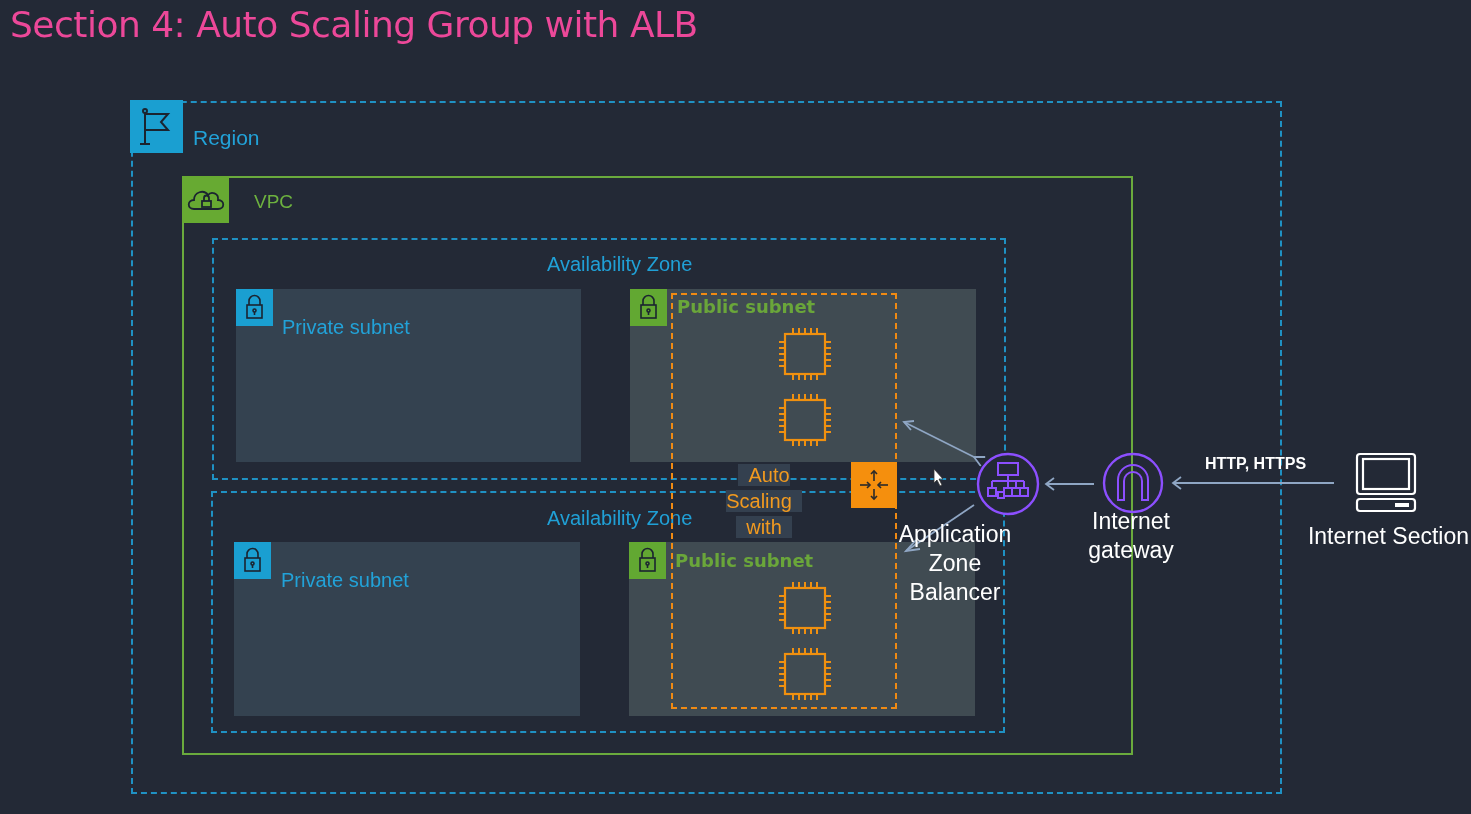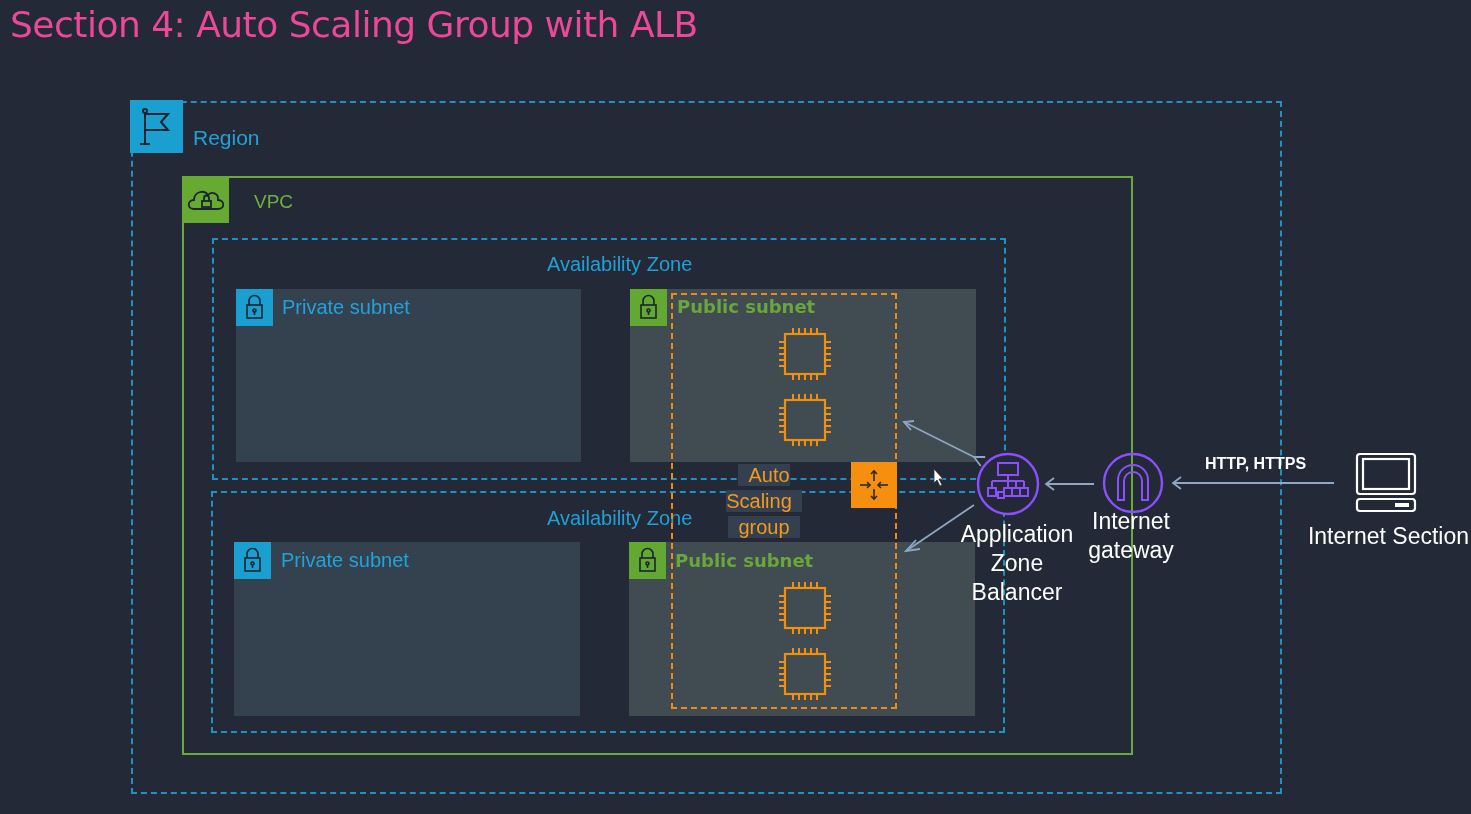--- a/index.html
+++ b/index.html
@@ -13,21 +13,21 @@
   .vpc-badge { left:182px; top:176px; width:47px; height:47px; background:#67aa32; }
   .vpc-label { left:246px; top:191px; font-size:19px; color:#6db23f;margin-left:8px; }
   .az { border:2px dashed #1f91c3; box-sizing:border-box; }
   .az-label { font-size:20px; color:#20a0d6;margin-left:16px; }
   .subnet { background:#344250; }
   .subnet.pub { background:#404b52; }
   .sub-badge { width:37px; height:37px; }
   .sub-badge.priv { background:#1a9fd1; }
   .sub-badge.pub { background:#62a832; }
   .sub-label { font-size:20px; }
-  .sub-label.priv { color:#22a2d8; }
+  .sub-label.priv { color:#22a2d8;margin-top:20px; }
   .sub-label.pub { color:#6aa63a; font-family:"DejaVu Sans", sans-serif; font-size:18px;font-weight:bold; }
   .asg { left:671px; top:293px; width:226px; height:416px; border:2px dashed #f08a13; box-sizing:border-box; }
   .asg-label { left:700px; top:462px; width:128px; text-align:center; font-size:20px; color:#f29a1f; line-height:26px; }
   .asg-label span { background:#34404f; padding:0 10px; }
   .asg-icon { left:851px; top:462px; width:46px; height:46px; background:#f58f0d; }
   .white-label { color:#ffffff; font-size:23px; text-align:center; line-height:29px; }
   .http { left:1205px; top:455px; font-size:16px; color:#ffffff;font-weight:bold; }
   svg.overlay { position:absolute; left:0; top:0; }
 </style>
 </head>
@@ -193,38 +193,38 @@
     <rect x="1363" y="459" width="46" height="30"></rect>
     <rect x="1357" y="499" width="58" height="12" rx="3"></rect>
     <rect x="1395" y="503" width="14" height="4" fill="#ffffff" stroke="none"></rect>
   </g>
 
   <path d="M934 469 L934 483 L937 480 L940 486 L942 485 L939 479 L943 479 Z" fill="#ffffff" stroke="#333" stroke-width="0.8"></path>
 </svg>
 
 <div class="abs asg-label">
   <span>Auto Scaling</span><br>
-  <span>group</span>
+  <span>with</span>
 </div>
 <div class="abs asg-icon">
   <svg width="46" height="46">
     <g stroke="#2a2a2a" stroke-width="1.6" fill="none">
       <line x1="23" y1="9" x2="23" y2="19"></line>
         <path d="M20 12 L23 9 L26 12"></path>
       <line x1="23" y1="27" x2="23" y2="37"></line>
         <path d="M20 34 L23 37 L26 34"></path>
       <line x1="9" y1="23" x2="19" y2="23"></line>
         <path d="M16 20 L19 23 L16 26"></path>
       <line x1="27" y1="23" x2="37" y2="23"></line>
         <path d="M30 20 L27 23 L30 26"></path>
     </g>
   </svg>
 </div>
 
-<div class="abs white-label" style="left:947px;top:520px;width:140px;">
+<div class="abs white-label" style="left:885px;top:520px;width:140px;">
   <div>Application</div>
   <div>Zone</div>
   <div>Balancer</div>
 </div>
 <div class="abs white-label" style="left:1076px;top:507px;width:110px;">
   <div>Internet</div>
   <div>gateway</div>
 </div>
 <div class="abs white-label" style="left:1306px;top:522px;width:165px;">Internet Section</div>
 <div class="abs http">HTTP, HTTPS</div>

